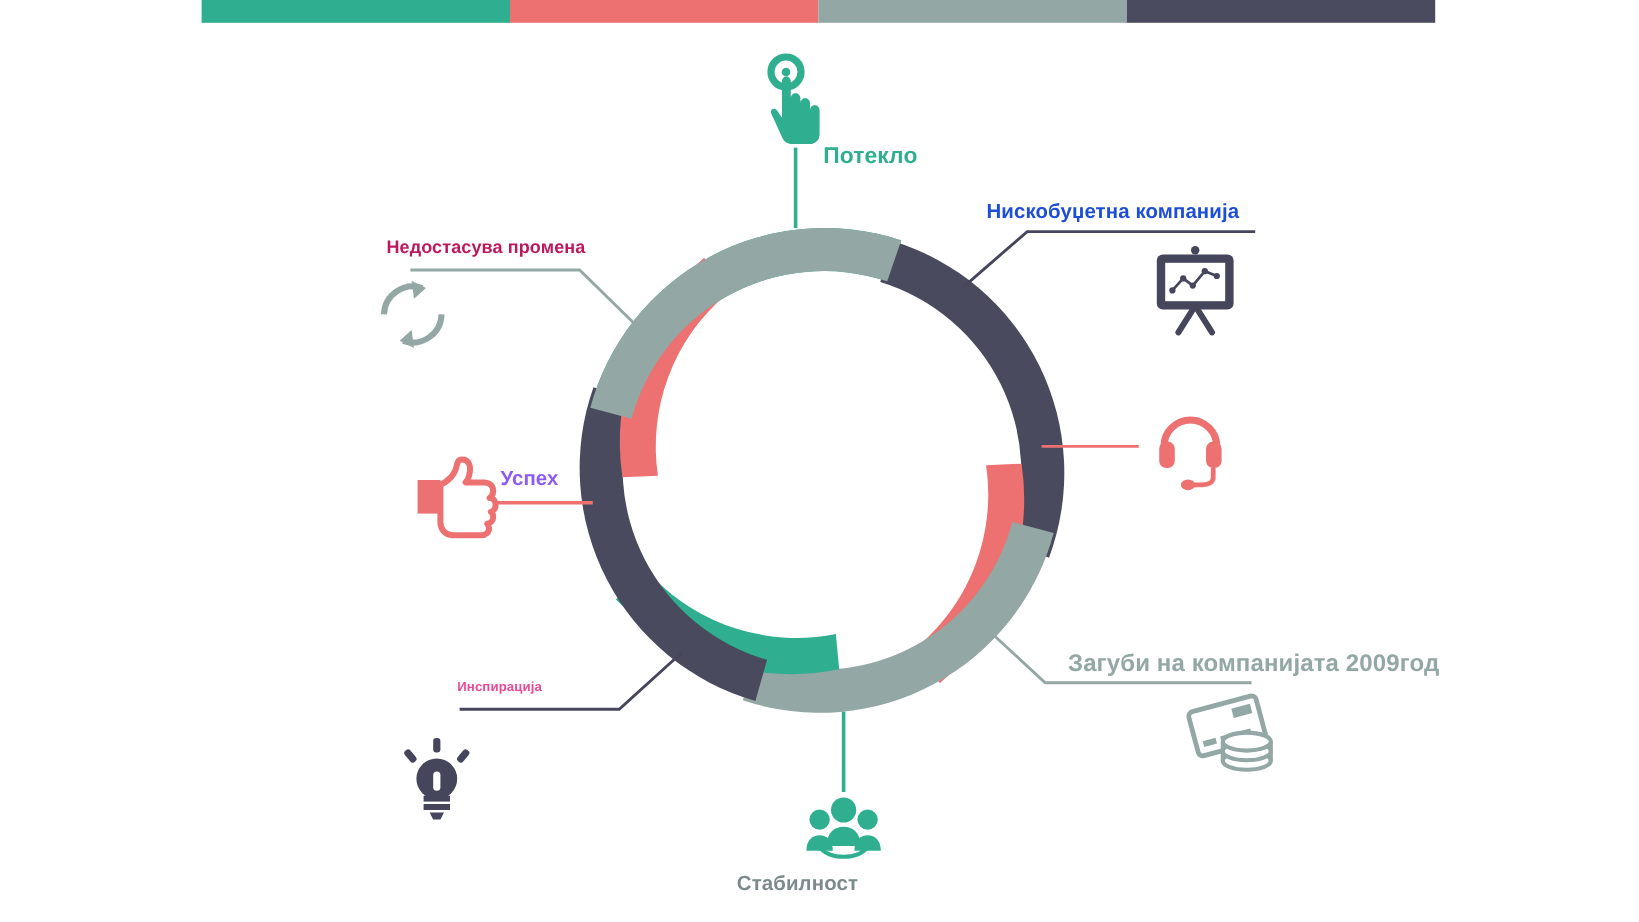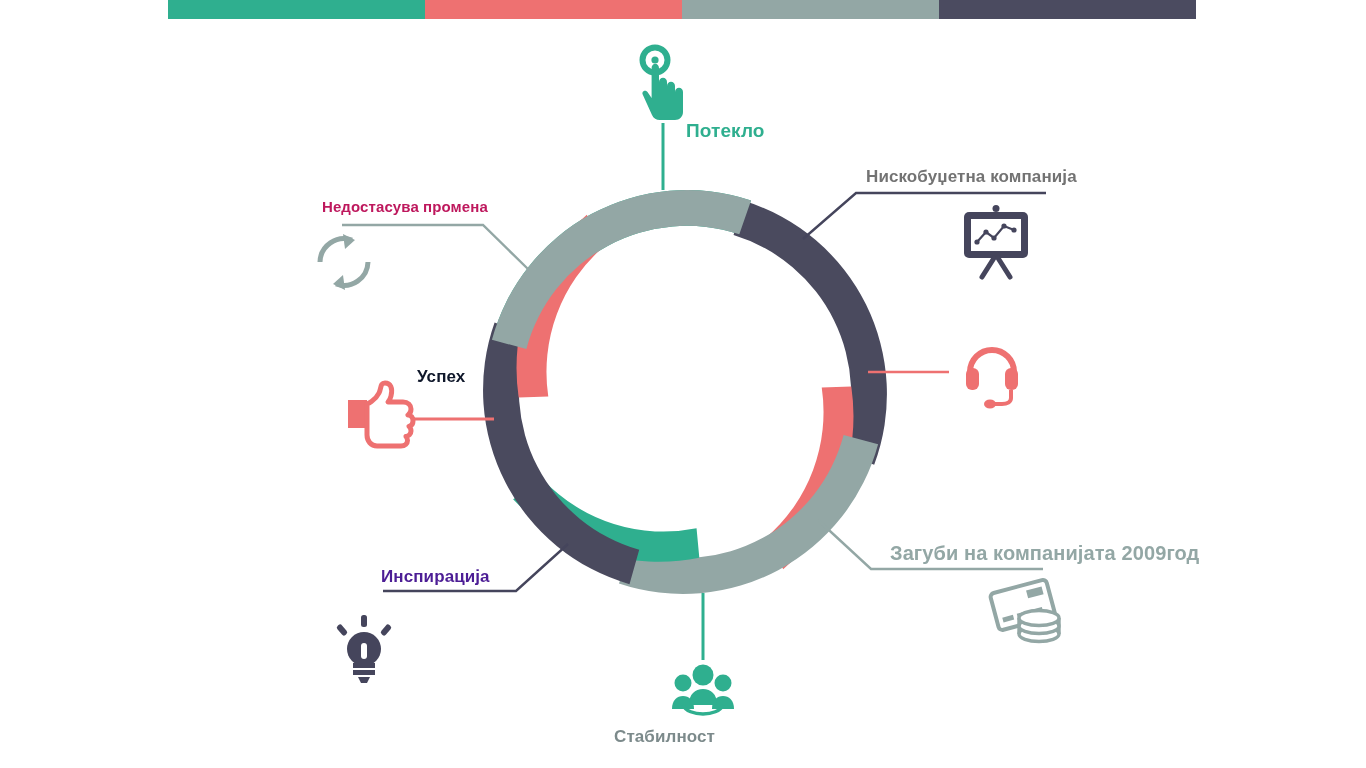--- a/index.html
+++ b/index.html
@@ -41,25 +41,25 @@
 
   
   .lbl {
     position: absolute;
     white-space: nowrap;
     font-family: "Liberation Sans", sans-serif;
     font-weight: bold;
     letter-spacing: 0.1px;
   }
   .lbl-potekло      { left: 686px; top:  83px; font-size: 19px; color: #2FAF8F; margin-top: 37px; }
-  .lbl-nisko        { left: 822px; top: 167px; font-size: 17px; color: #737373; margin-left: 44px; }
+  .lbl-nisko        { left: 822px; top: 167px; font-size: 17px; color: #1d4ed8; }
   .lbl-zagubi       { left: 890px; top: 542px; font-size: 20px; color: #93A7A5; }
   .lbl-stabilnost   { left: 614px; top: 727px; font-size: 17px; color: #7C8A8B; }
-  .lbl-inspiracija  { left: 381px; top: 567px; font-size: 17px; color: #4c1d95; }
-  .lbl-uspeh        { left: 417px; top: 367px; font-size: 17px; color: #0f172a; }
+  .lbl-inspiracija  { left: 381px; top: 567px; font-size: 11px; color: #ec4899; }
+  .lbl-uspeh        { left: 417px; top: 389px; font-size: 17px; color: #8b5cf6; }
   .lbl-nedostasuva  { left: 322px; top: 198px; font-size: 15px; color: #be185d; }
 </style>
 </head>
 <body>
 
 <div id="top-bar">
   <div class="seg s0" style="background:#2FAF8F"></div>
   <div class="seg s1" style="background:#EE7171"></div>
   <div class="seg s2" style="background:#93A7A5"></div>
   <div class="seg s3" style="background:#4B4B60"></div>

